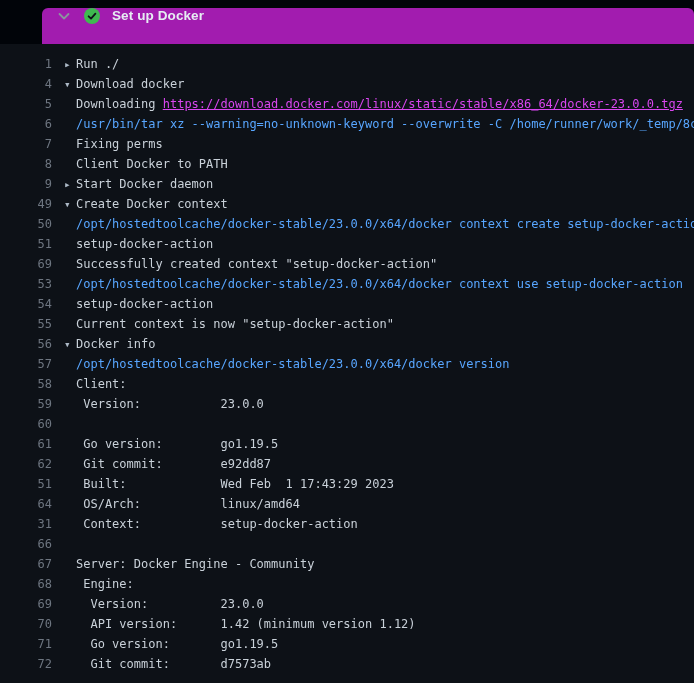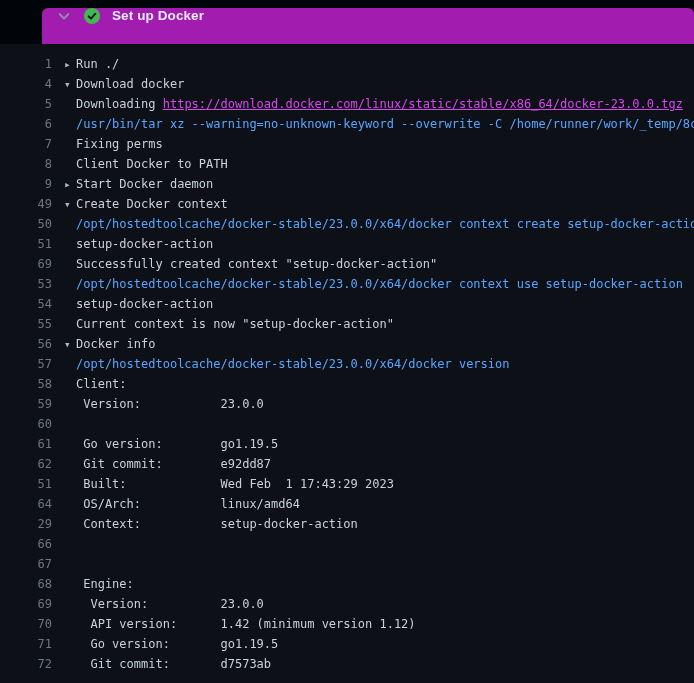--- a/index.html
+++ b/index.html
@@ -108,22 +108,22 @@
       <div class="row"><span class="num">55</span><span class="body child">Current context is now "setup-docker-action"</span></div>
       <div class="row"><span class="num">56</span><span class="body group"><span class="arrow">▾</span><span>Docker info</span></span></div>
       <div class="row"><span class="num">57</span><span class="body child cmd">/opt/hostedtoolcache/docker-stable/23.0.0/x64/docker version</span></div>
       <div class="row"><span class="num">58</span><span class="body child">Client:</span></div>
       <div class="row"><span class="num">59</span><span class="body child"> Version:           23.0.0</span></div>
       <div class="row"><span class="num">60</span></div>
       <div class="row"><span class="num">61</span><span class="body child"> Go version:        go1.19.5</span></div>
       <div class="row"><span class="num">62</span><span class="body child"> Git commit:        e92dd87</span></div>
       <div class="row"><span class="num">51</span><span class="body child"> Built:             Wed Feb  1 17:43:29 2023</span></div>
       <div class="row"><span class="num">64</span><span class="body child"> OS/Arch:           linux/amd64</span></div>
-      <div class="row"><span class="num">29</span><span class="body child"> Context:           setup-docker-action</span></div>
+      <div class="row"><span class="num">31</span><span class="body child"> Context:           setup-docker-action</span></div>
       <div class="row"><span class="num">66</span><span class="body child"></span></div>
-      <div class="row"><span class="num">67</span></div>
+      <div class="row"><span class="num">67</span><span class="body child">Server: Docker Engine - Community</span></div>
       <div class="row"><span class="num">68</span><span class="body child"> Engine:</span></div>
       <div class="row"><span class="num">69</span><span class="body child">  Version:          23.0.0</span></div>
       <div class="row"><span class="num">70</span><span class="body child">  API version:      1.42 (minimum version 1.12)</span></div>
       <div class="row"><span class="num">71</span><span class="body child">  Go version:       go1.19.5</span></div>
       <div class="row"><span class="num">72</span><span class="body child">  Git commit:       d7573ab</span></div>
     </div>
 </div>
 
 </body></html>

